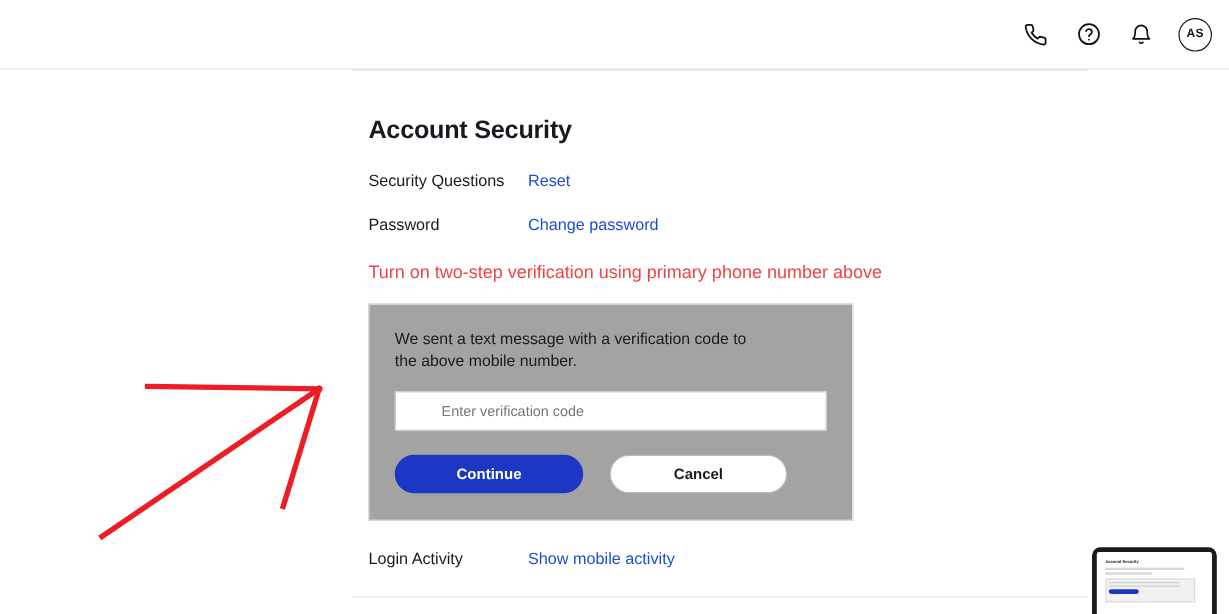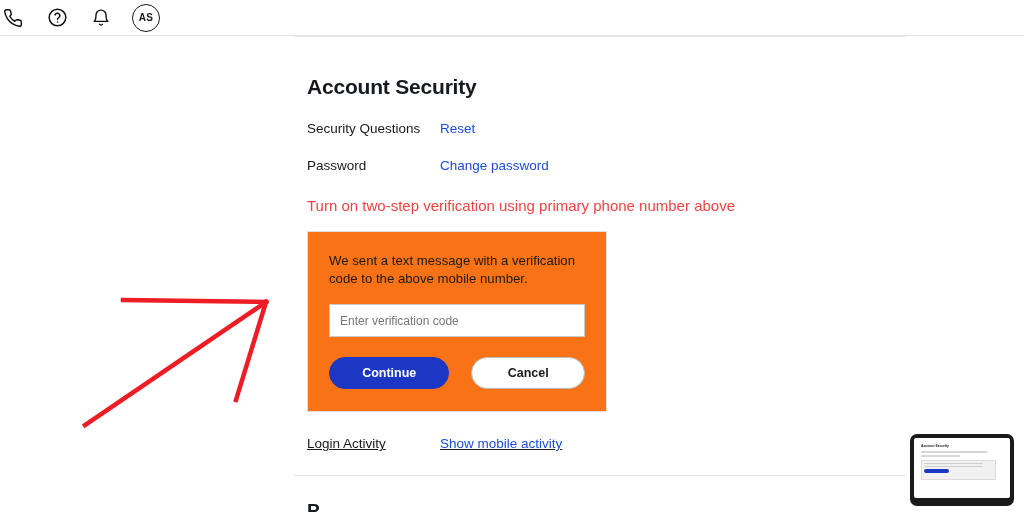--- a/index.html
+++ b/index.html
@@ -11,24 +11,25 @@
     height: 512px;
     background: #ffffff;
     font-family: "Liberation Sans", sans-serif;
     color: #1a1a1a;
     overflow: hidden;
     position: relative;
   }
 
   
   .topbar {
-    height: 36px;
+    height: 58px;
     border-bottom: 1px solid #e3e3e3;
     display: flex;
     align-items: center;
+    justify-content: flex-end;
     padding-right: 14px;
     box-sizing: border-box;
     background: #fff;
   }
   .topbar-icons {
     display: flex;
     align-items: center;
     gap: 18px;
   }
   .icon-btn {
@@ -102,39 +103,40 @@
 
   .twostep-text {
     margin: 24px 0 0 13px;
     font-size: 15px;
     color: #ef4444;
   }
 
   
   .verify-card {
     margin: 17px 0 0 13px;
-    width: 300px;
+    width: 404px;
     border: 1px solid #e0e0e0;
-    background: #f97316;
+    background: #a3a3a3;
     box-sizing: border-box;
     padding: 20px 21px 22px 21px;
   }
   .verify-copy {
     font-size: 13.2px;
     line-height: 1.38;
     color: #1a1a1a;
     margin: 0 0 16px 0;
     max-width: 300px;
   }
   .code-field {
     display: flex;
     align-items: stretch;
     background: #fff;
     border: 1px solid #c9c9c9;
     height: 31px;
+    padding-left: 28px;
   }
   .code-input {
     border: 0;
     outline: none;
     flex: 1;
     padding: 0 10px;
     font-size: 12px;
     color: #1a1a1a;
     font-family: "Liberation Sans", sans-serif;
     background: transparent;
@@ -320,21 +322,21 @@
       <div class="code-field">
         <input class="code-input" type="text" placeholder="Enter verification code" style="">
       </div>
 
       <div class="btn-row">
         <div class="btn btn-continue">Continue</div>
         <div class="btn btn-cancel">Cancel</div>
       </div>
     </div>
 
-    <div class="row" style="margin-top:24px;text-decoration:underline;">
+    <div class="row" style="margin-top:24px;">
       <span class="row-label">Login Activity</span>
       <a class="link">Show mobile activity</a>
     </div>
 
     <div class="bottom-divider"></div>
 
     <h2 class="next-heading">P</h2>
 
   </div>
 

